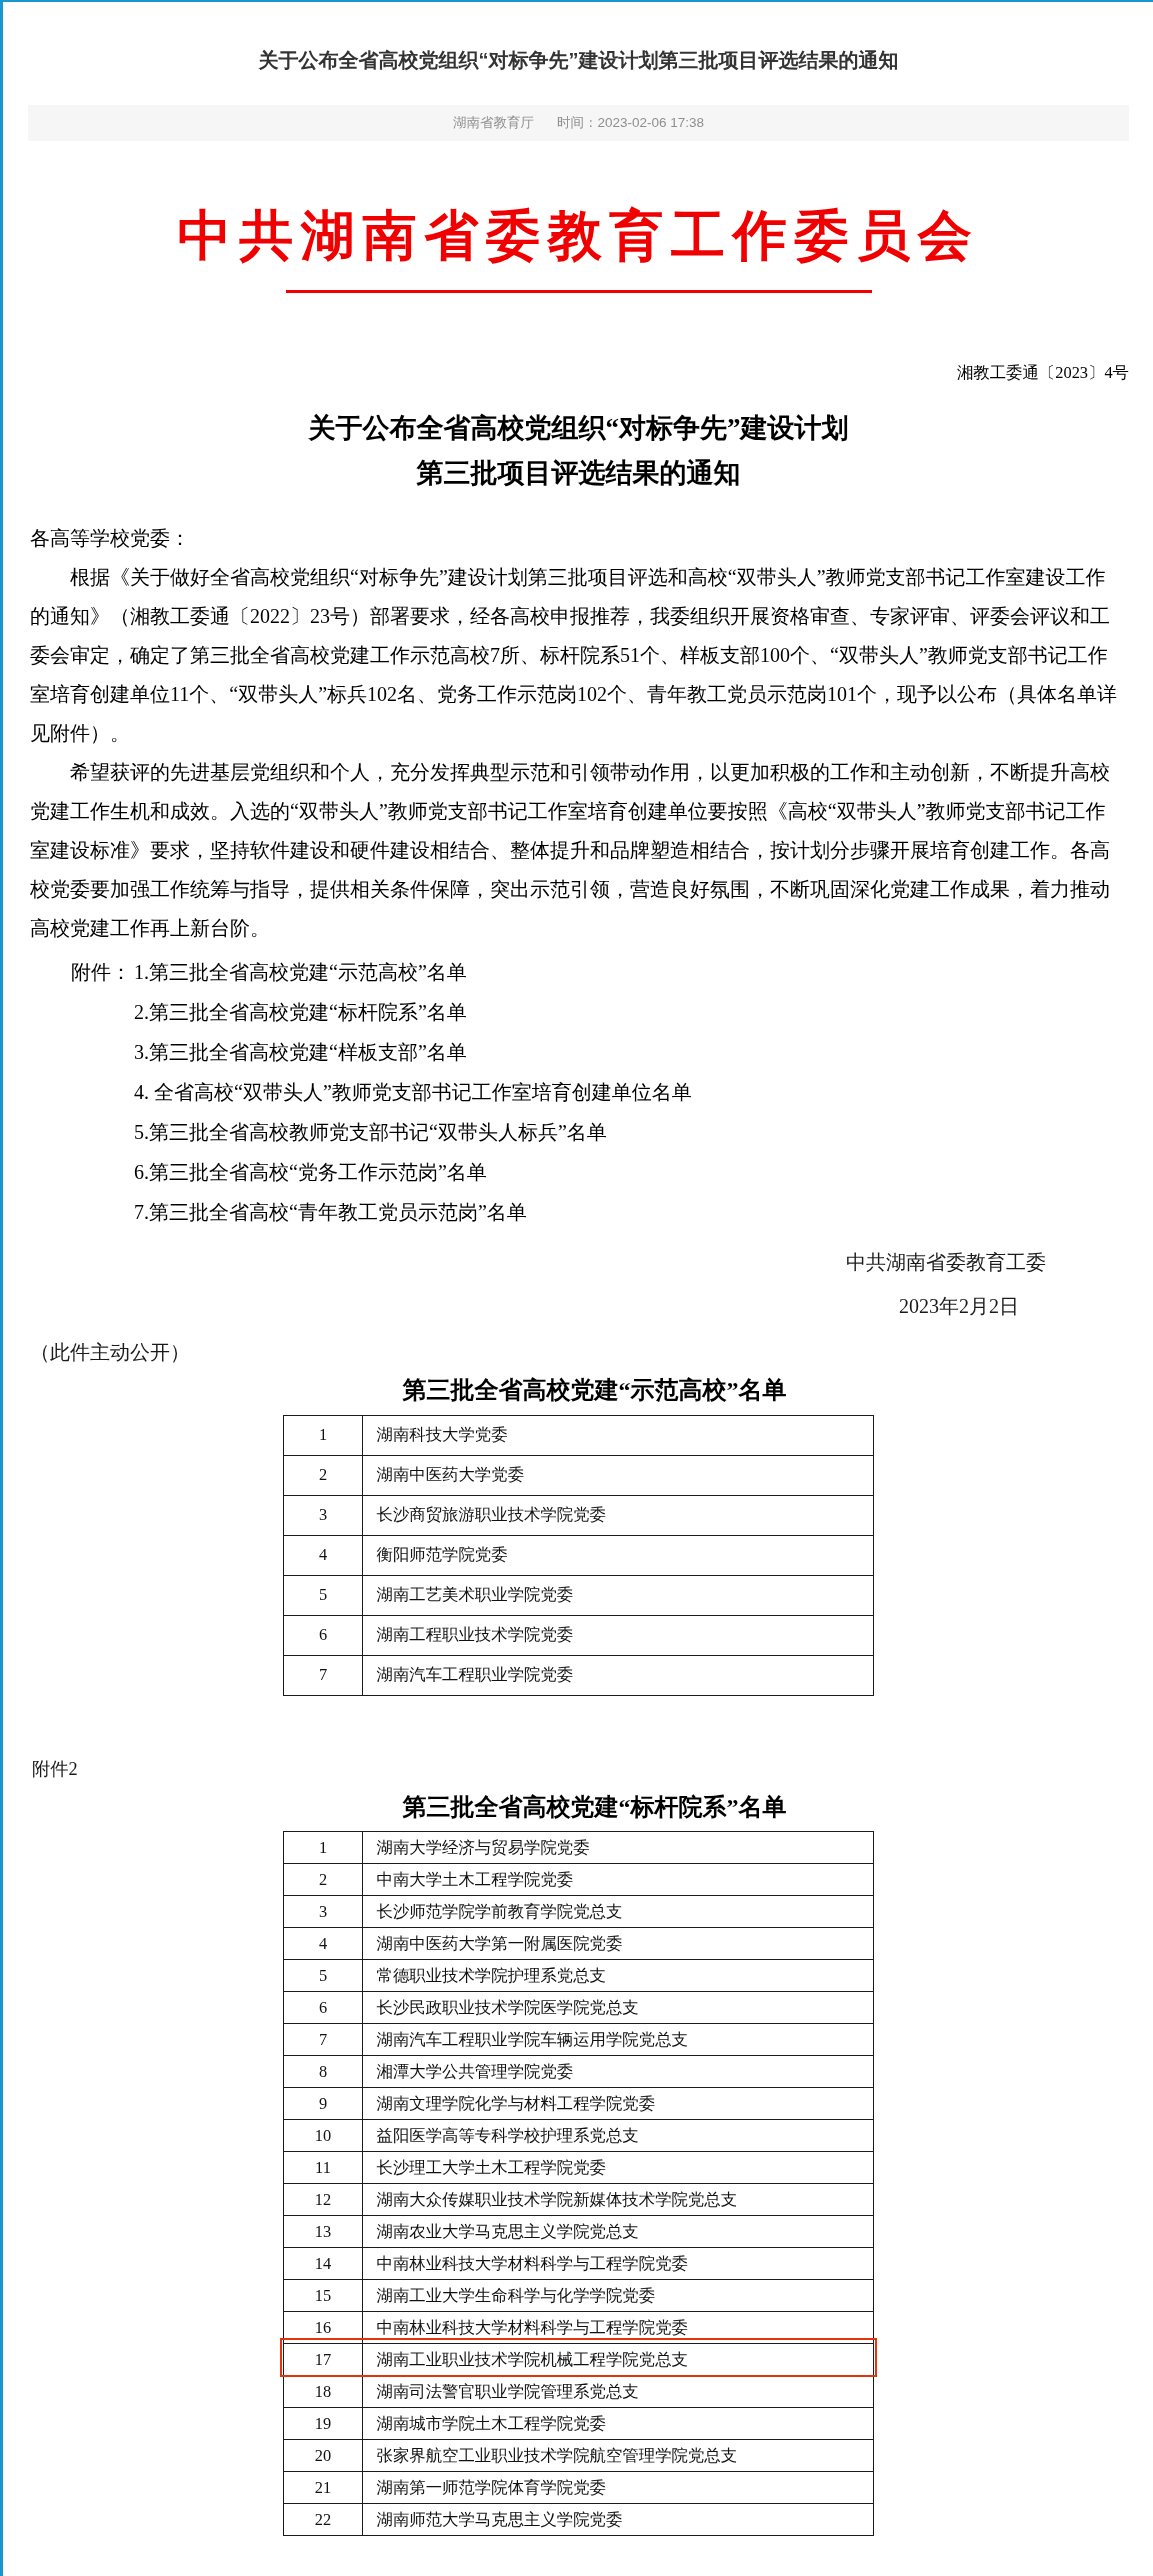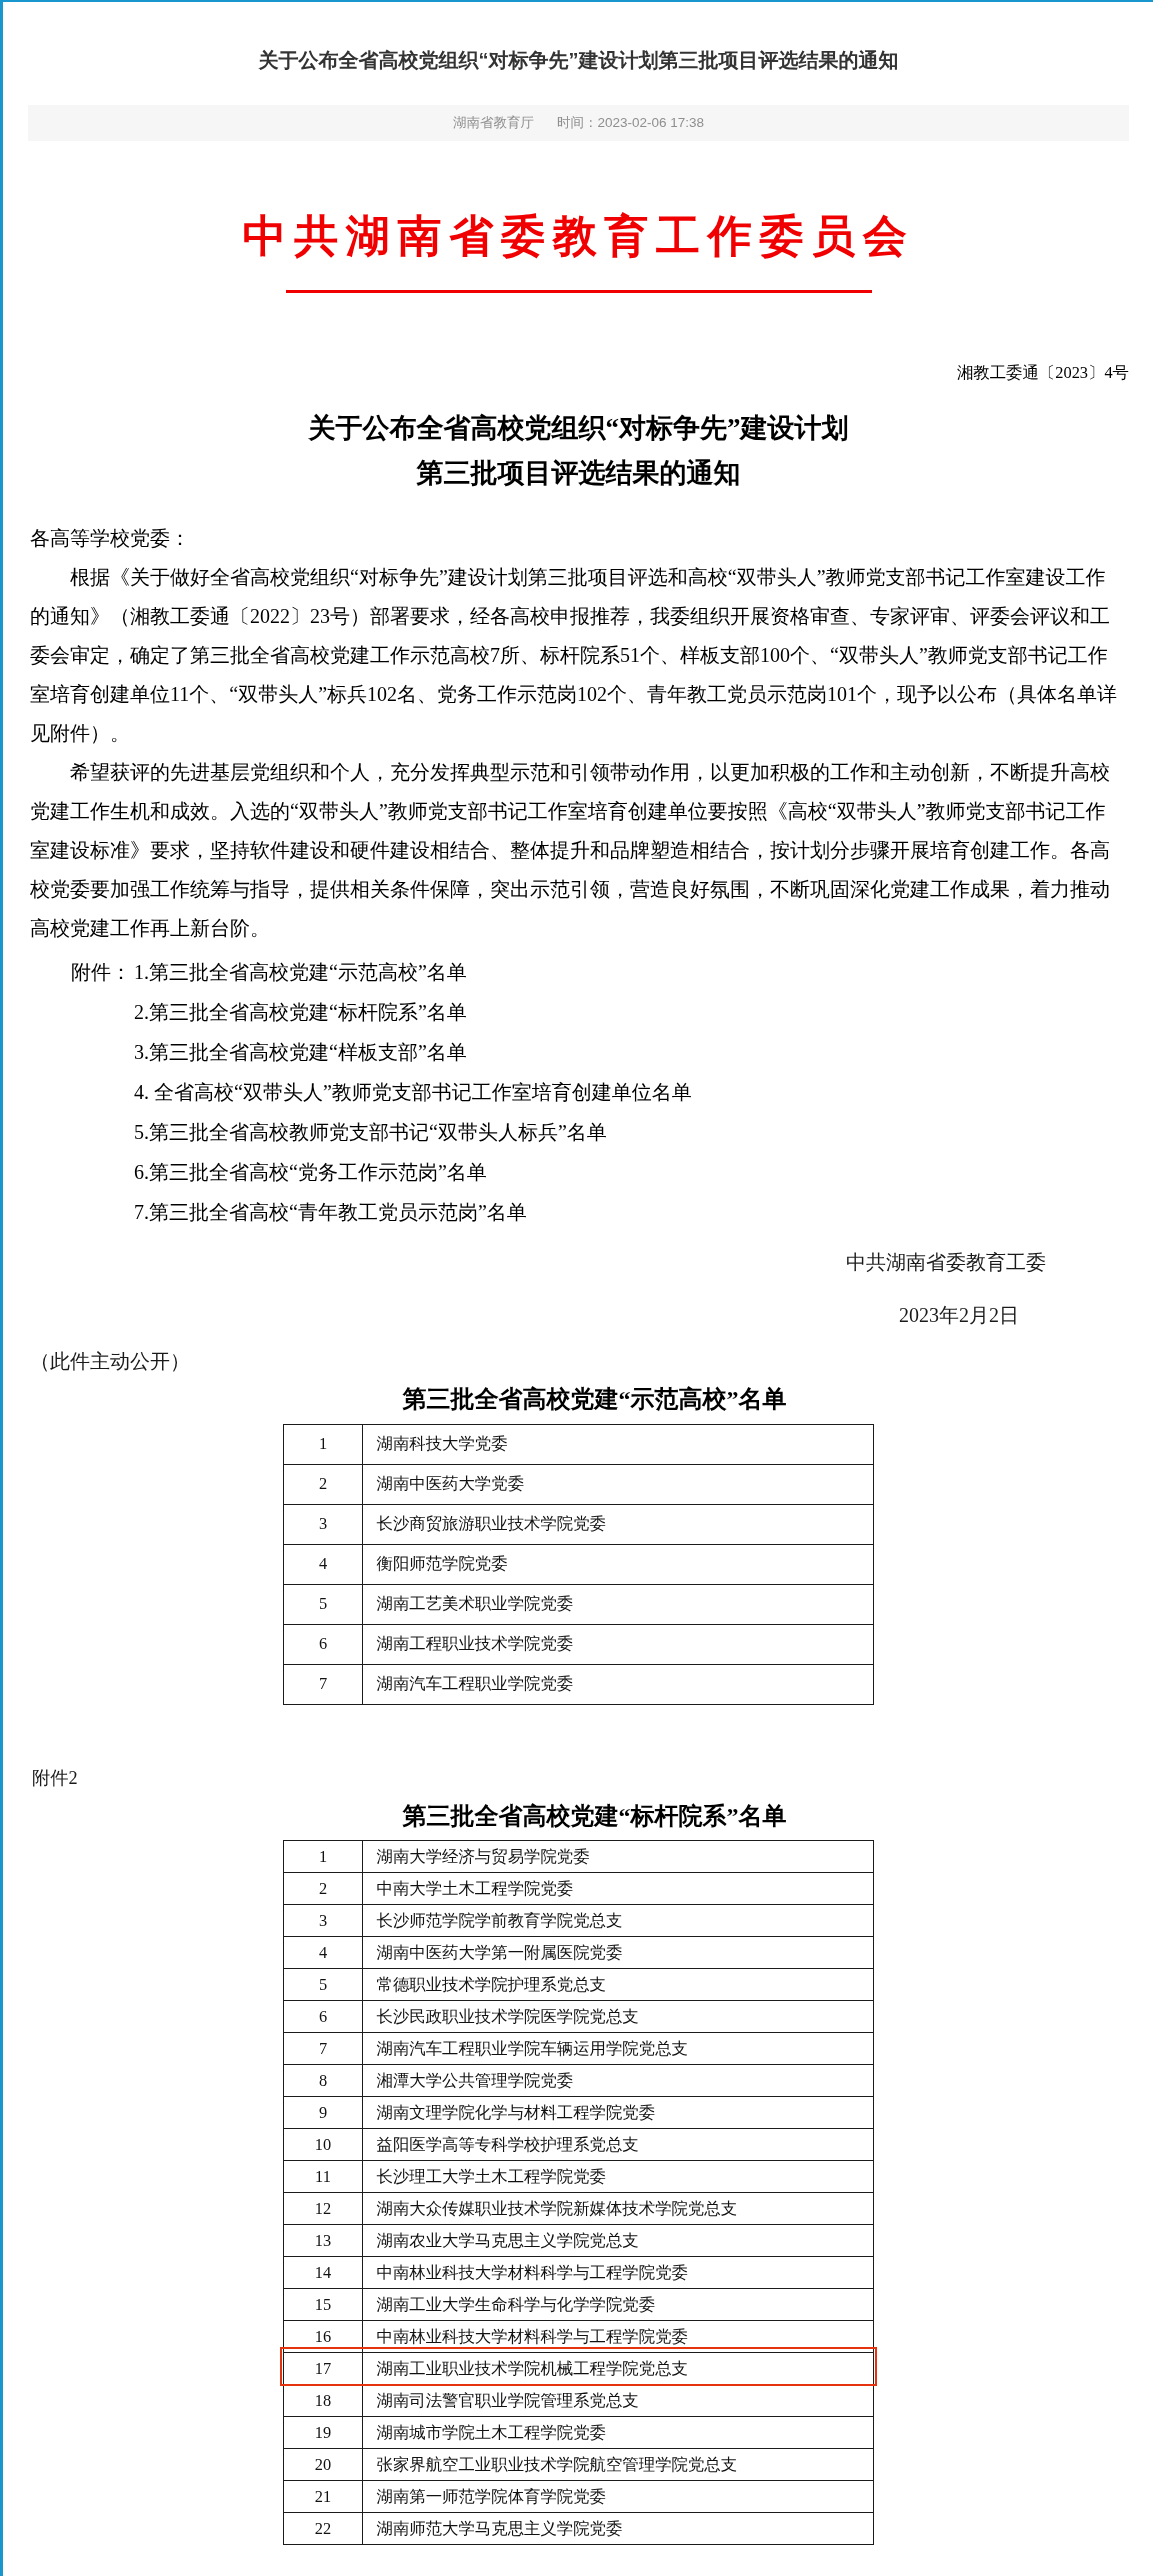--- a/index.html
+++ b/index.html
@@ -31,21 +31,21 @@
     display:flex; align-items:center; justify-content:center;
     font-family:"Liberation Sans","DejaVu Sans",sans-serif;
     font-size:13.5px; color:#8f8f8f;
     gap:23px;
   }
   
   .letterhead {
     margin-top:56px;
     text-align:center;
     font-weight:bold;
-    font-size:44px; line-height:79px;
+    font-size:54px; line-height:79px;
     letter-spacing:7.7px;
     color:#f00000;
   }
   .letterhead-rule {
     width:586px; height:3.9px;
     margin:13.5px auto 0 auto;
     background:#f00000;
   }
   .doc-number {
     margin-top:69px;
@@ -71,21 +71,21 @@
   
   .attachments {
     position:relative;
     margin:3.9px 29px 0 27px;
     padding-left:104px;
     font-size:20px; line-height:40px;
     color:#000;
   }
   .attachments .attachments-label { position:absolute; left:41px; top:0; }
   .signer   { margin-top:17.4px; padding-right:108px; text-align:right; font-size:20px; line-height:25px; }
-  .sign-date{ margin-top:28px; padding-right:135px; text-align:right; font-size:20px; line-height:25px; }
+  .sign-date{ margin-top:19px; padding-right:135px; text-align:right; font-size:20px; line-height:25px; }
   .disclosure { margin:21px 0 0 27px; font-size:20px; line-height:25px; }
   
   .appendix-label { margin:46px 0 0 29px; font-size:18.3px; line-height:23px; }
   .appendix2 .appendix-label { margin-top:62px; }
   .appendix-title {
     margin-top:9.6px;
     text-align:center;
     font-weight:bold;
     font-size:24px; line-height:33px;
     color:#000;

